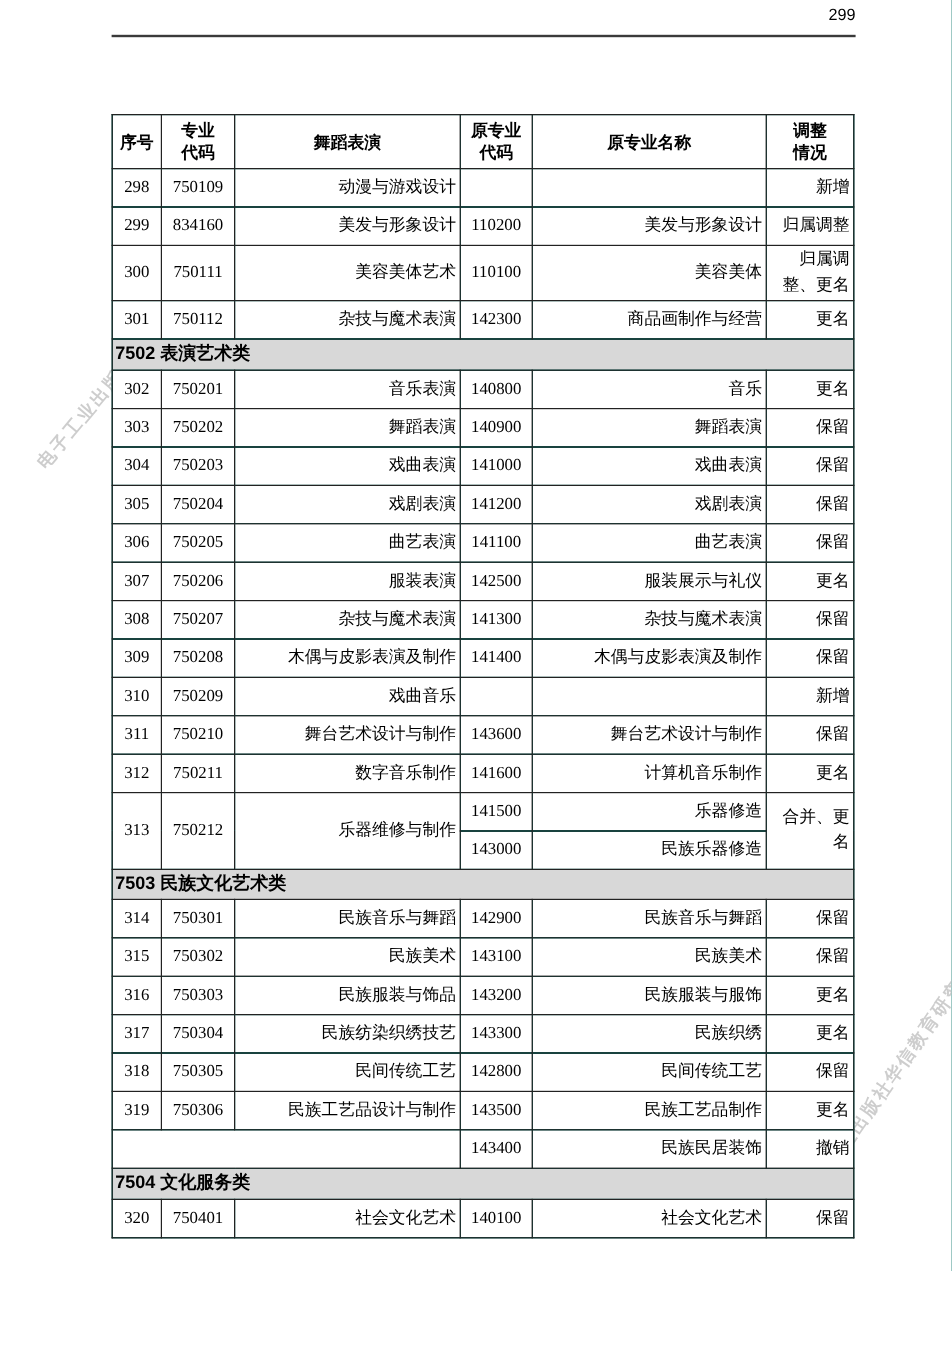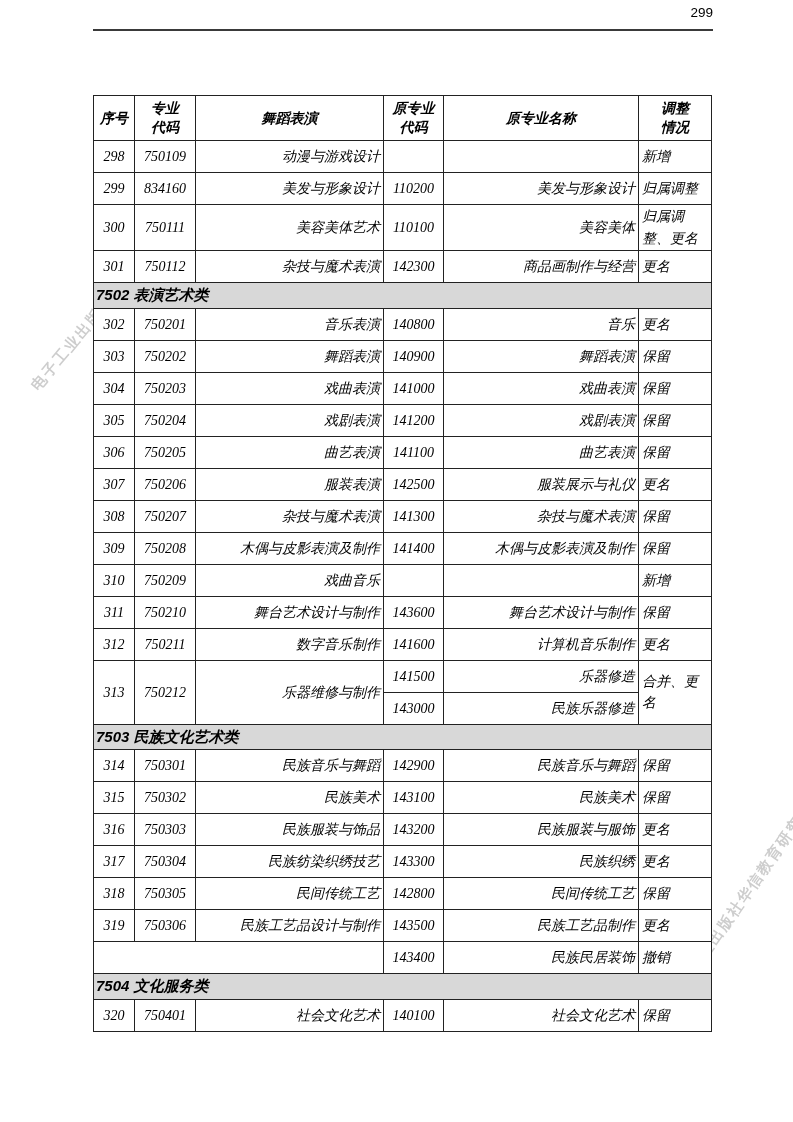--- a/index.html
+++ b/index.html
@@ -46,21 +46,20 @@
   .table-wrap{
     position:absolute;
     left:93px; top:95px;
     z-index:1;
   }
   table{
     border-collapse:collapse;
     table-layout:fixed;
     width:618px;
     background:#0f766e;
-    font-style:italic;
   }
   th,td{
     border:1px solid var(--border);
     font-size:14px;
     line-height:1.5;
     vertical-align:middle;
     padding:1px 3px;
     background:#ffffff;
     overflow:hidden;
   }
@@ -78,21 +77,21 @@
     background:var(--section-bg);
     font-family:"Liberation Sans","DejaVu Sans",sans-serif;
     font-weight:bold;
     font-size:15px;
     text-align:left;
     padding-left:2px;
   }
   td.c-seq, td.c-code, td.c-oldcode{text-align:center;}
   td.c-name, td.c-oldname{text-align:right;padding-left:3px;}
   td.c-adj{
-    text-align:left;
+    text-align:right;
     white-space:pre-line;
     line-height:1.55;
   }
 </style>
 </head>
 <body>
 
 <div class="page-number">299</div>
 <div class="header-rule"></div>
 

